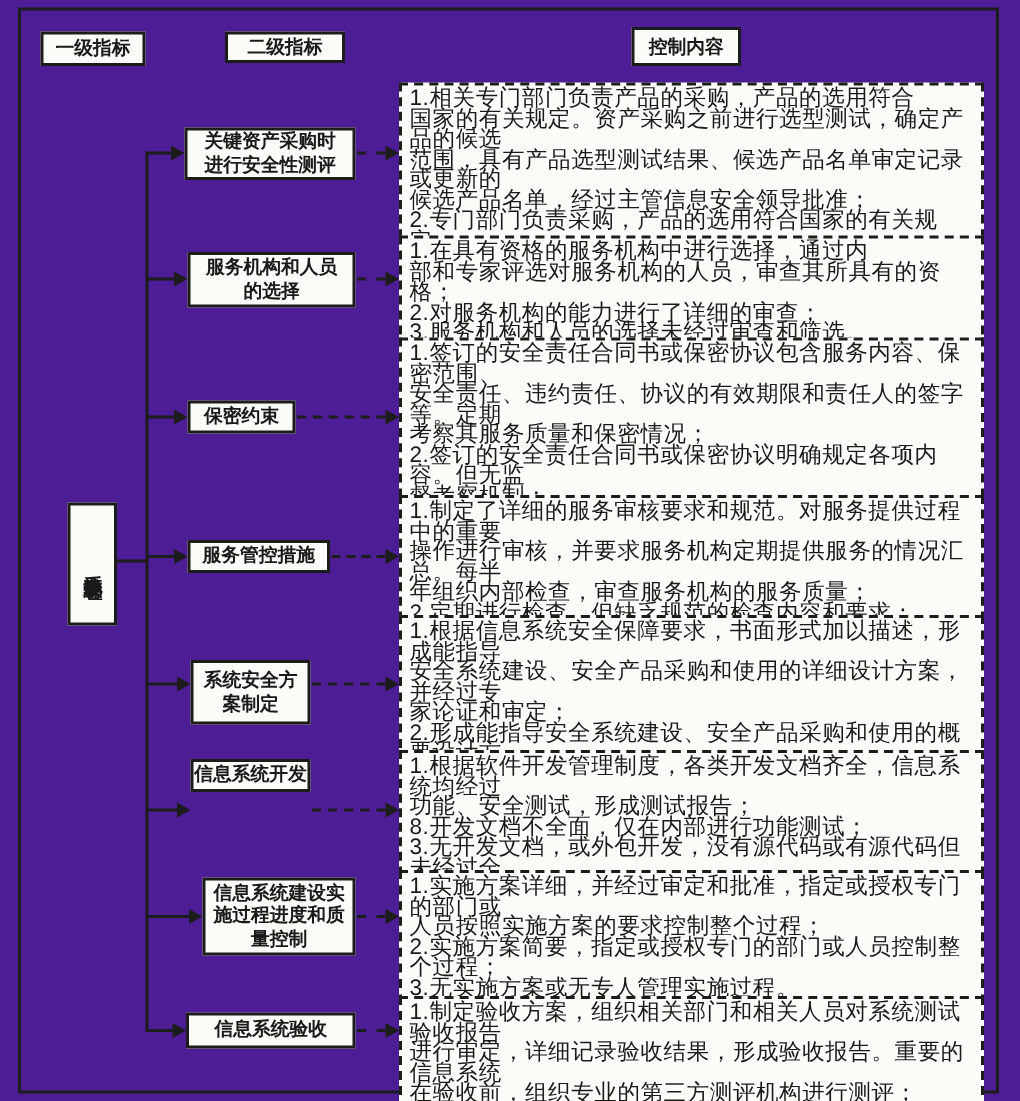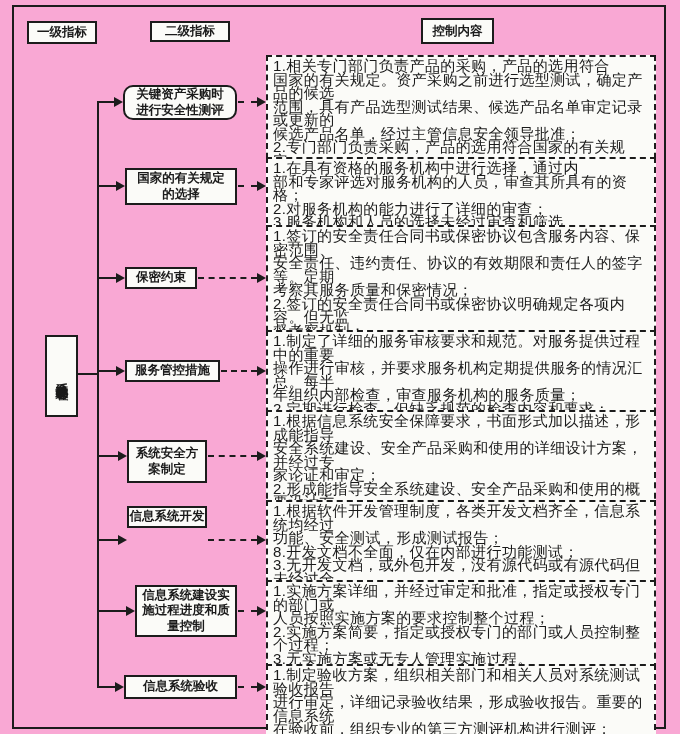--- a/index.html
+++ b/index.html
@@ -4,21 +4,21 @@
 <style>
   html,body{margin:0;padding:0;}
   *{box-sizing:border-box;}
   body{
     font-family:"Liberation Sans", sans-serif;
     background:#ffffff;
   }
   .page{
     position:relative;
     width:680px;height:734px;
-    background:#f9a8d4;
+    background:#4c1d95;
     color:#1a1a1a;
     overflow:hidden;
   }
   .frame{
     position:absolute;
     left:12px;top:5px;width:654px;height:724px;
     border:2px solid #1c1c1c;
   }
   
   .hbox{
@@ -56,21 +56,21 @@
   
   .lbox{
     position:absolute;
     border:2px solid #1c1c1c;
     display:flex;align-items:center;justify-content:center;
     text-align:center;
     font-size:12.5px;font-weight:bold;line-height:15.5px;
     white-space:pre-line;
     background:#fbfbf8;
   }
-  #lb1{left:123px;top:85px;width:114px;height:35px;border-radius:10px;}
+  #lb1{left:123px;top:85px;width:114px;height:35px;}
   #lb2{left:125px;top:168px;width:112px;height:37px;}
   #lb3{left:125px;top:267px;width:72px;height:22px;}
   #lb4{left:125px;top:360px;width:95px;height:22px;}
   #lb5{left:127px;top:440px;width:80px;height:43px;}
   #lb6{left:127px;top:506px;width:80px;height:22px;}
   #lb7{left:135px;top:585px;width:102px;height:52px;}
   #lb8{left:124px;top:675px;width:113px;height:24px;}
   
   .cbox{
     position:absolute;
@@ -150,21 +150,21 @@
 国家的有关规定。资产采购之前进行选型测试，确定产品的候选
 范围，具有产品选型测试结果、候选产品名单审定记录或更新的
 候选产品名单，经过主管信息安全领导批准；
 2.专门部门负责采购，产品的选用符合国家的有关规定；
 3.关键资产采购未进行安全性测试或未经过信息安全领导批准。</div>
   </div>
 
   <div>
     <div class="bline" id="bl2"></div>
     <div class="arr" id="ar2"></div>
-    <div class="lbox" id="lb2">国家的有关规定
+    <div class="lbox" id="lb2">服务机构和人员
 的选择</div>
     <div class="dline" id="dl2"></div>
     <div class="arr" id="da2"></div>
     <div class="cbox" id="cb2">1.在具有资格的服务机构中进行选择，通过内
 部和专家评选对服务机构的人员，审查其所具有的资格；
 2.对服务机构的能力进行了详细的审查；
 3.服务机构和人员的选择未经过审查和筛选。</div>
   </div>
 
   <div>

